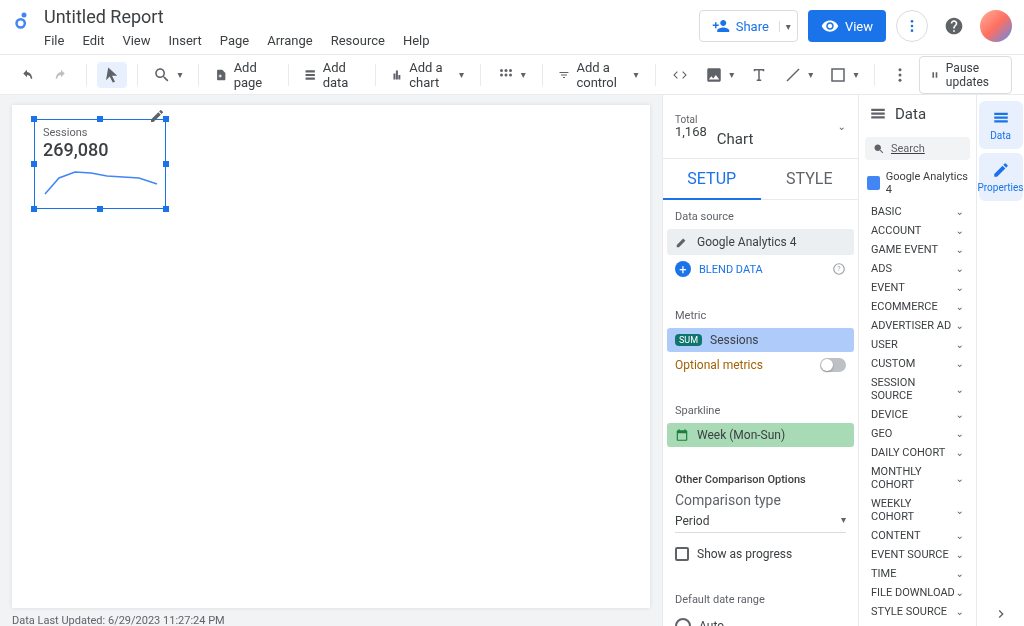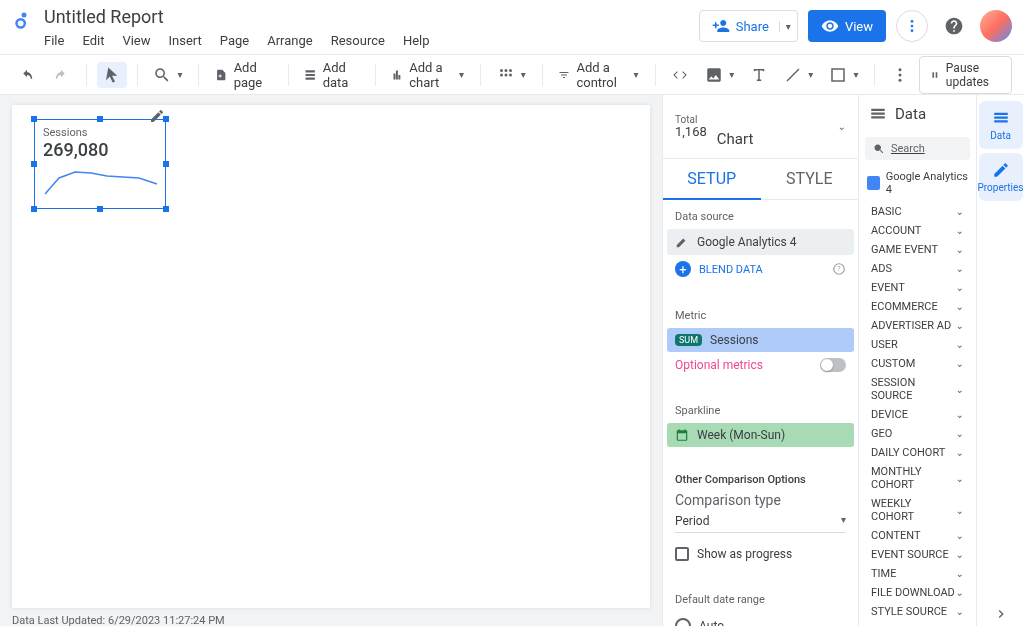--- a/index.html
+++ b/index.html
@@ -307,21 +307,21 @@
         </svg>
     </div>
     <div class="divider"></div>
 
     <div class="section-label">Metric</div>
     <div class="metric-chip">
       <span class="sum-badge">SUM</span>
       <span>Sessions</span>
     </div>
     <div class="row" style="justify-content:space-between">
-      <span style="color:#ec4899">Optional metrics</span>
+      <span style="color:#a16207">Optional metrics</span>
       <div class="toggle"></div>
     </div>
     <div class="divider"></div>
 
     <div class="section-label">Sparkline</div>
     <div class="spark-chip">
       <svg width="14" height="14" viewBox="0 0 24 24">
           <path fill="#188038" d="M19 4h-1V2h-2v2H8V2H6v2H5C3.9 4 3 4.9 3 6v14c0 1.1.9 2 2 2h14c1.1 0 2-.9 2-2V6c0-1.1-.9-2-2-2zm0 16H5V9h14v11z"></path>
         </svg>
       <span>Week (Mon-Sun)</span>

